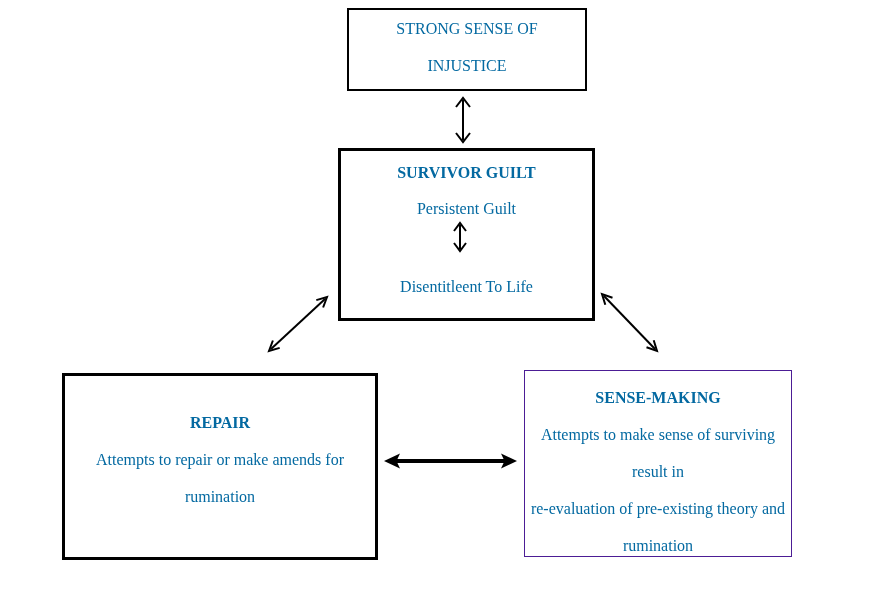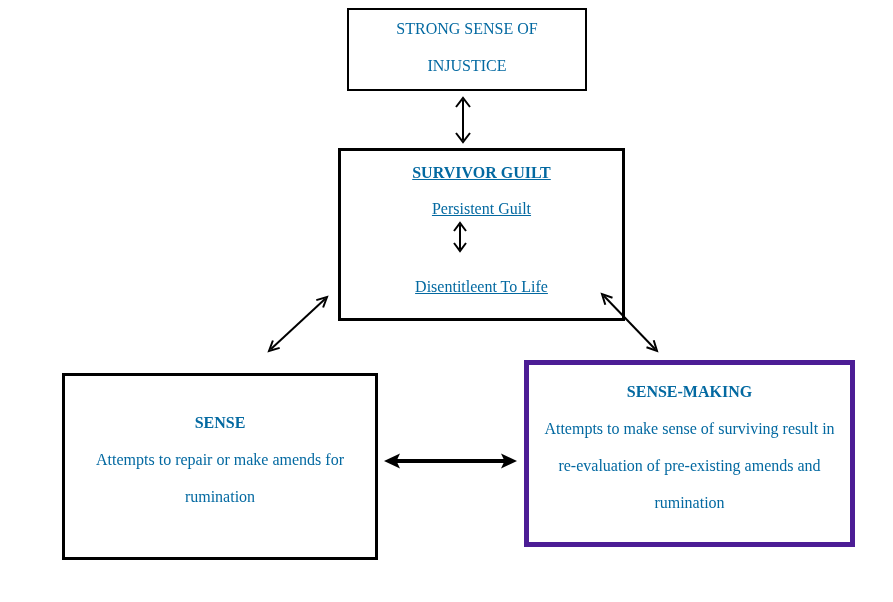--- a/index.html
+++ b/index.html
@@ -31,40 +31,39 @@
   
   #box-injustice {
     left: 347px; top: 8px;
     width: 240px; height: 83px;
     border: 2px solid #000000;
     padding-top: 0px;
   }
   
   #box-survivor-guilt {
     left: 338px; top: 148px;
-    width: 287px; height: 173px;
+    width: 257px; height: 173px;
     border: 3px solid #000000;
     padding-top: 8px;
     line-height: 28px;
-    text-decoration: underline;
   }
   #box-survivor-guilt .item1 { margin-top: 8px; text-align: center; }
   #box-survivor-guilt .item2 { margin-top: 50px; }
   
   #box-repair {
     left: 62px; top: 373px;
     width: 316px; height: 187px;
     border: 3px solid #000000;
     padding-top: 28px;
   }
   
   #box-sense-making {
-    left: 524px; top: 360px;
-    width: 331px; height: 187px;
-    border: 5px solid #4c1d95;
+    left: 524px; top: 370px;
+    width: 268px; height: 187px;
+    border: 1px solid #4c1d95;
     padding-top: 8px;
   }
   #arrow-layer {
     position: absolute;
     left: 0; top: 0;
     width: 893px;
     height: 602px;
     pointer-events: none;
   }
   #caption {
@@ -89,29 +88,29 @@
     <div>INJUSTICE</div>
   </div>
 
   <div class="box" id="box-survivor-guilt">
     <div class="title">SURVIVOR GUILT</div>
     <div class="item1">Persistent Guilt</div>
     <div class="item2">Disentitleent To Life</div>
   </div>
 
   <div class="box" id="box-repair">
-    <div class="title">SENSE</div>
+    <div class="title">REPAIR</div>
     <div>Attempts to repair or make amends for</div>
     <div>rumination</div>
   </div>
 
   <div class="box" id="box-sense-making">
     <div class="title">SENSE-MAKING</div>
     <div>Attempts to make sense of surviving result in</div>
-    <div>re-evaluation of pre-existing amends and</div>
+    <div>re-evaluation of pre-existing theory and</div>
     <div>rumination</div>
   </div>
 
   <svg id="arrow-layer" width="893" height="602" viewBox="0 0 893 602" xmlns="http://www.w3.org/2000/svg">
 
     <g stroke="#000000" stroke-width="2" fill="none">
       <line x1="463" y1="100" x2="463" y2="140"></line>
       <polyline points="456,107 463,98 470,107"></polyline>
       <polyline points="456,133 463,142 470,133"></polyline>
     </g>

